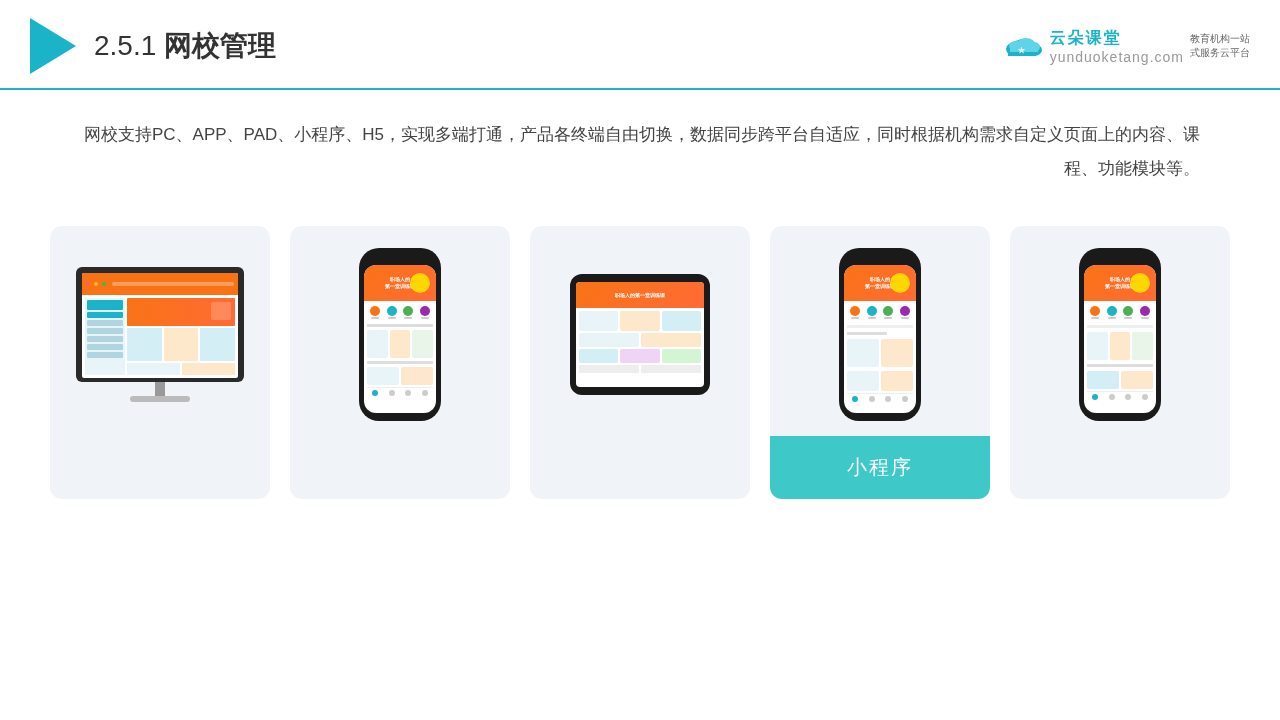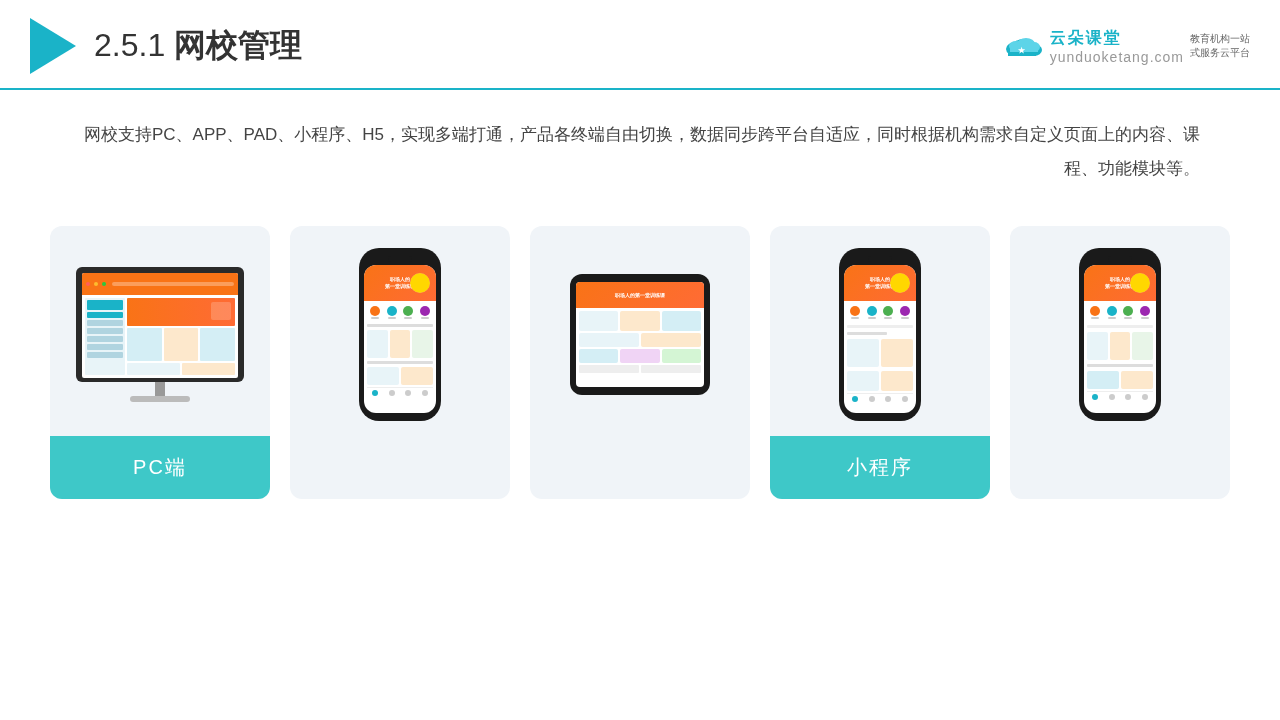--- a/index.html
+++ b/index.html
@@ -25,21 +25,21 @@
       gap: 18px;
     }
     .logo-triangle {
       width: 0;
       height: 0;
       border-top: 28px solid transparent;
       border-bottom: 28px solid transparent;
       border-left: 46px solid #1ab3c8;
     }
     .page-title {
-      font-size: 32px;
+      font-size: 28px;
       font-weight: bold;
       color: #333;
     }
     .page-title span {
       font-weight: normal;
       color: #333;
     }
 
     
     .brand-area {
@@ -450,21 +450,20 @@
               </div>
             </div>
           </div>
         </div>
         <div style="display:flex;flex-direction:column;align-items:center;">
           <div style="width:10px;height:14px;background:#999;"></div>
           <div style="width:60px;height:6px;background:#bbb;border-radius:3px;"></div>
         </div>
       </div>
     </div>
-    <div class="card-label">PC端</div>
   </div>
 
   <div class="card">
     <div class="card-image-area">
       <div class="phone-mockup">
         <div class="phone-outer">
           <div class="phone-notch"></div>
           <div class="phone-screen">
             <div class="phone-screen-header">
               <div class="phone-screen-header-text">职场人的<br>第一堂训练课</div>

